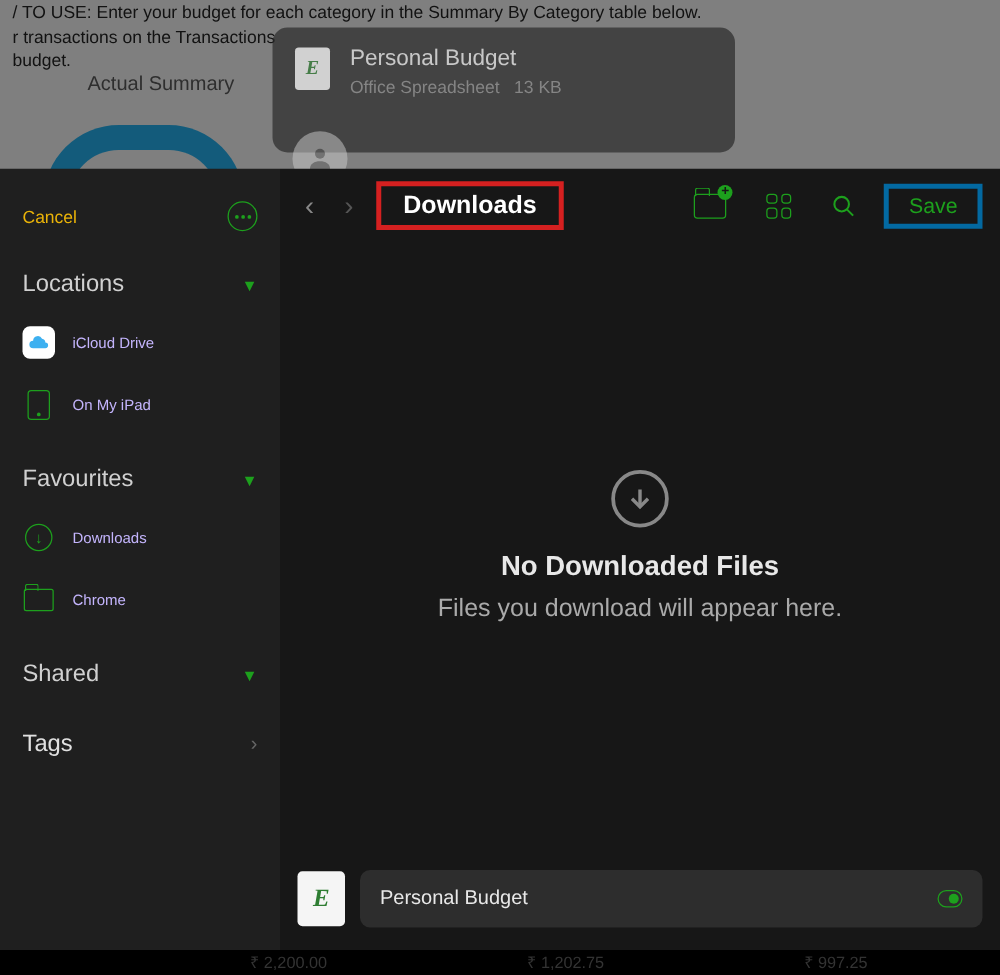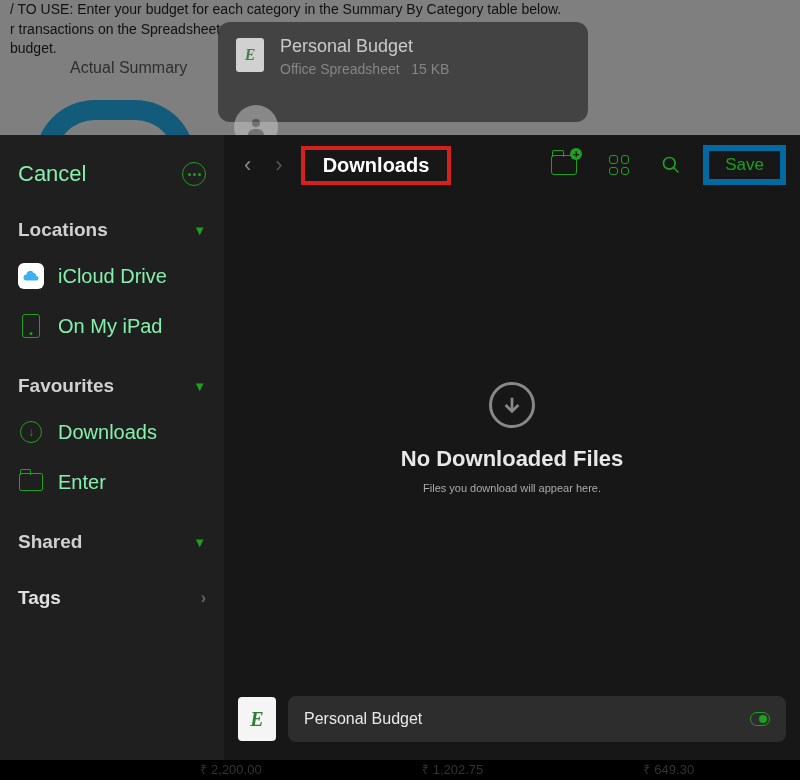--- a/index.html
+++ b/index.html
@@ -18,31 +18,31 @@
     .file-title { color: #e8e8e8; font-size: 18px; font-weight: 500; }
     .file-sub { color: #888; font-size: 14px; margin-top: 4px; }
     .avatar-circle { position: absolute; top: 105px; left: 234px; width: 44px; height: 44px; background: #ccc; border-radius: 50%; display: flex; align-items: center; justify-content: center; opacity: 0.5; }
     
     
     .dialog { position: absolute; top: 135px; left: 0; width: 800px; height: 645px; display: flex; }
     
     
     .sidebar { width: 224px; height: 625px; background: #1f1f1f; display: flex; flex-direction: column; padding: 18px 0; }
     .sidebar-header { display: flex; justify-content: space-between; align-items: center; padding: 8px 18px 22px 18px; }
-    .cancel { color: #86efac; font-size: 22px; }
+    .cancel { color: #eab308; font-size: 14px; }
     .more-icon { width: 24px; height: 24px; border: 1.5px solid #1da01d; border-radius: 50%; display: flex; align-items: center; justify-content: center; gap: 2px; }
     .more-icon span { width: 3px; height: 3px; background: #1da01d; border-radius: 50%; }
     
-    .section-header { display: flex; justify-content: space-between; align-items: center; padding: 10px 18px; color: #d0d0d0; font-size: 19px; font-weight: 700; }
+    .section-header { display: flex; justify-content: space-between; align-items: center; padding: 10px 18px; color: #d0d0d0; font-size: 19px; font-weight: 400; }
     .section-header.tags { color: #e0e0e0; }
     .chevron-down { color: #1da01d; font-size: 13px; }
     .chevron-right-grey { color: #666; font-size: 16px; }
     
     .sidebar-item { display: flex; align-items: center; gap: 14px; padding: 12px 18px; }
-    .sidebar-item-label { color: #86efac; font-size: 20px; }
+    .sidebar-item-label { color: #c4b5fd; font-size: 12px; }
     
     .icon-box { width: 26px; height: 26px; display: flex; align-items: center; justify-content: center; }
     .icloud-icon { width: 26px; height: 26px; background: #fff; border-radius: 6px; display: flex; align-items: center; justify-content: center; }
     .icloud-icon svg { width: 18px; height: 12px; }
     .ipad-icon { width: 18px; height: 24px; border: 1.5px solid #1da01d; border-radius: 3px; position: relative; }
     .ipad-icon::after { content: ''; position: absolute; bottom: 2px; left: 50%; transform: translateX(-50%); width: 3px; height: 3px; background: #1da01d; border-radius: 50%; }
     .download-icon { width: 22px; height: 22px; border: 1.5px solid #1da01d; border-radius: 50%; display: flex; align-items: center; justify-content: center; color: #1da01d; font-size: 12px; }
     .folder-icon-green { width: 24px; height: 18px; border: 1.5px solid #1da01d; border-radius: 2px; position: relative; }
     .folder-icon-green::before { content: ''; position: absolute; top: -5px; left: 0; width: 9px; height: 5px; border: 1.5px solid #1da01d; border-bottom: none; border-radius: 2px 2px 0 0; }
     .globe-icon { width: 22px; height: 22px; border: 1.5px solid #1da01d; border-radius: 50%; position: relative; overflow: hidden; }
@@ -60,55 +60,55 @@
     .red-box-title { border: 4px solid #d52020; padding: 4px 8px; }
     .spacer { flex: 1; }
     .toolbar-icon { color: #1da01d; padding: 0 10px; display: flex; align-items: center; }
     .new-folder-icon { width: 26px; height: 20px; border: 1.8px solid #1da01d; border-radius: 3px; position: relative; }
     .new-folder-icon::before { content: ''; position: absolute; top: -6px; left: 0; width: 10px; height: 6px; border: 1.8px solid #1da01d; border-bottom: none; border-radius: 2px 2px 0 0; }
     .new-folder-icon::after { content: '+'; position: absolute; top: -8px; right: -6px; width: 12px; height: 12px; background: #1da01d; color: #171717; border-radius: 50%; font-size: 11px; font-weight: bold; display: flex; align-items: center; justify-content: center; line-height: 1; }
     .grid-icon { display: grid; grid-template-columns: 1fr 1fr; gap: 3px; width: 20px; height: 20px; }
     .grid-icon span { border: 1.8px solid #1da01d; border-radius: 3px; }
     .search-icon-svg { width: 20px; height: 20px; }
     .save-btn { color: #1da01d; font-size: 17px; font-weight: 500; padding: 8px 10px; }
-    .red-box-save { border: 6px solid #0369a1; padding: 4px 6px; }
+    .red-box-save { border: 4px solid #0369a1; padding: 4px 6px; }
     
     .main-body { flex: 1; display: flex; flex-direction: column; align-items: center; justify-content: center; color: #888; }
     .dl-circle { width: 46px; height: 46px; border: 3px solid #888; border-radius: 50%; display: flex; align-items: center; justify-content: center; margin-bottom: 18px; }
     .empty-title { color: #e8e8e8; font-size: 22px; font-weight: 700; margin-bottom: 10px; }
-    .empty-sub { color: #aaa; font-size: 11px; }
+    .empty-sub { color: #aaa; font-size: 20px; }
     
     .main-footer { padding: 14px 14px 18px 14px; display: flex; align-items: center; gap: 12px; }
     .file-icon-footer { width: 38px; height: 44px; background: #f5f5f5; border-radius: 4px; display: flex; align-items: center; justify-content: center; color: #2e7d32; font-style: italic; font-weight: bold; font-family: Georgia, serif; font-size: 20px; }
     .filename-input { flex: 1; background: #2d2d2d; color: #e8e8e8; border: none; border-radius: 8px; padding: 14px 16px; font-size: 16px; display: flex; justify-content: space-between; align-items: center; }
     .ext-badge { width: 20px; height: 14px; border: 1.5px solid #1da01d; border-radius: 7px; position: relative; }
     .ext-badge::after { content: ''; position: absolute; right: 2px; top: 2px; width: 8px; height: 8px; background: #1da01d; border-radius: 50%; }
     
     
     .bottom-nums { position: absolute; bottom: 2px; left: 200px; right: 20px; display: flex; gap: 160px; color: #555; font-size: 13px; opacity: 0.6; margin-top: 48px; }
   </style>
 </head>
 <body>
 
 <div class="bg-content">
   <div class="bg-text">
     <span>/ TO USE: Enter your budget for each category in the Summary By Category table below.</span><br>
-    <span>r transactions on the Spreadsheet</span><br>
+    <span>r transactions on the Transactions</span><br>
     <span>budget.</span>
   </div>
   <div class="bg-summary">Actual Summary</div>
   <div class="bg-arc"></div>
 </div>
 
 <div class="file-preview">
   <div class="file-icon-header">E</div>
   <div class="file-meta">
     <div class="file-title">Personal Budget</div>
     <div class="file-sub">
-      <span>Office Spreadsheet</span> &nbsp; <span>15 KB</span>
+      <span>Office Spreadsheet</span> &nbsp; <span>13 KB</span>
     </div>
   </div>
 </div>
 <div class="avatar-circle">
   <svg width="24" height="24" viewBox="0 0 24 24" fill="#666">
       <circle cx="12" cy="8" r="4"></circle>
       <path d="M4 20c0-4 3.5-6 8-6s8 2 8 6v1H4z"></path>
     </svg>
 </div>
 
@@ -153,21 +153,21 @@
     <div class="sidebar-item">
       <span class="icon-box">
           <span class="download-icon">↓</span>
         </span>
       <span class="sidebar-item-label">Downloads</span>
     </div>
     <div class="sidebar-item">
       <span class="icon-box">
           <span class="folder-icon-green"></span>
         </span>
-      <span class="sidebar-item-label">Enter</span>
+      <span class="sidebar-item-label">Chrome</span>
     </div>
 
     <div style="height:14px"></div>
     <div class="section-header">
       <span>Shared</span>
       <span class="chevron-down">▼</span>
     </div>
 
     <div style="height:14px"></div>
     <div class="section-header tags">
@@ -219,14 +219,14 @@
         <span>Personal Budget</span>
         <span class="ext-badge"></span>
       </div>
     </div>
   </div>
 </div>
 
 <div class="bottom-nums">
   <span>₹ 2,200.00</span>
   <span>₹ 1,202.75</span>
-  <span>₹ 649.30</span>
+  <span>₹ 997.25</span>
 </div>
 
 </body></html>

